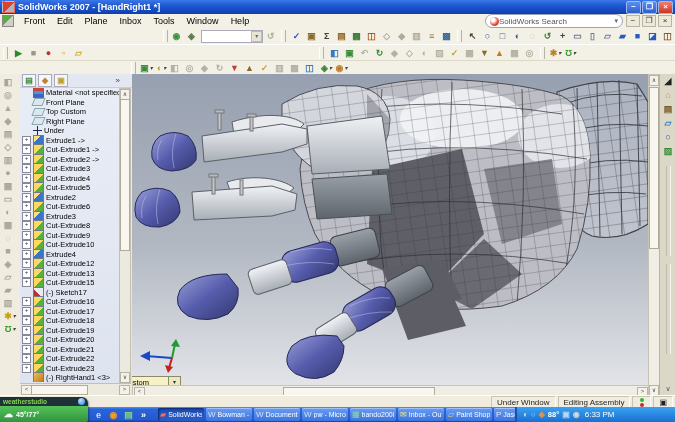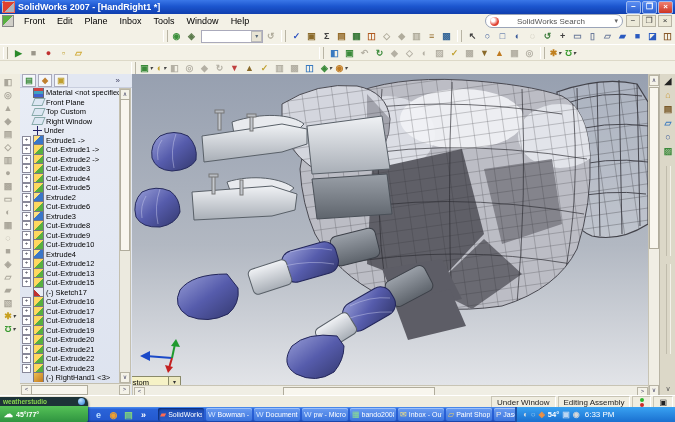--- a/index.html
+++ b/index.html
@@ -15,21 +15,21 @@
   .wbtn{width:13px;height:11px;font-size:8px;line-height:10px;text-align:center;color:#fff;
     background:linear-gradient(180deg,#5b8ef2,#2b5fd0);border:1px solid #9db9f0;border-radius:2px;}
   .wbtn.close{background:linear-gradient(180deg,#f08070,#cc3322);}
   
   .menubar{position:absolute;left:0;top:14px;width:675px;height:14px;background:#f3f1e6;
     border-bottom:1px solid #d8d4c4;display:flex;align-items:center;}
   .docicon{width:10px;height:10px;margin:0 4px 0 2px;
     background:linear-gradient(135deg,#58b040 50%,#d0cfc8 50%);border:1px solid #888;}
   .mitem{padding:0 6px;font-size:9px;}
   .searchbox{margin-left:auto;display:flex;align-items:center;height:12px;width:128px;
-    background:#fff;border:1px solid #9aa4b8;border-radius:7px;padding:0 4px;gap:18px;}
+    background:#fff;border:1px solid #9aa4b8;border-radius:7px;padding:0 4px;gap:0;}
   .searchbox .sico{width:9px;height:9px;border-radius:50%;
     background:radial-gradient(circle at 35% 35%,#fff 20%,#e04030 60%);}
   .searchbox .stext{color:#555;font-size:8px;flex:1;}
   .searchbox .sarrow{font-size:7px;color:#666;}
   .childbtns{display:flex;gap:2px;padding:0 3px;}
   .cbtn{width:12px;height:10px;font-size:8px;line-height:9px;text-align:center;
     background:#ece9d8;border:1px solid #b8b4a4;color:#333;}
   
   .tbar{position:absolute;left:0;width:675px;background:#f3f1e6;display:flex;align-items:center;}
   #tbar1{top:28px;height:16px;}
@@ -530,21 +530,21 @@
 
           <div class="trow">
             <span class="plus" style="visibility: hidden;">+</span>
             <span class="tico plane"></span>
             <span class="tlabel">Top Custom</span>
           </div>
 
           <div class="trow">
             <span class="plus" style="visibility: hidden;">+</span>
             <span class="tico plane"></span>
-            <span class="tlabel">Right Window</span>
+            <span class="tlabel">Right Plane</span>
           </div>
 
           <div class="trow">
             <span class="plus" style="visibility: hidden;">+</span>
             <span class="tico origin"></span>
             <span class="tlabel">Under</span>
           </div>
 
           <div class="trow">
             <span class="plus">+</span>
@@ -966,21 +966,21 @@
           <span class="tblabel">Jasc Paint S...</span>
         </div>
       </div>
     <div id="tray">
       <span style="display:flex;gap:3px;">
 
       <span class="trico"><b style="color: rgb(224, 224, 224);">◐</b></span>
           <span class="trico"><b style="color: rgb(158, 208, 248);">○</b></span>
           <span class="trico"><b style="color: rgb(240, 144, 64);">◈</b></span>
         </span>
-      <span id="traytemp">54°</span>
+      <span id="traytemp">88°</span>
       <span style="display:flex;gap:3px;">
 
       <span class="trico"><b style="color: rgb(188, 214, 242);">▣</b></span>
           <span class="trico"><b style="color: rgb(216, 216, 216);">◉</b></span>
         </span>
       <span id="traytime">6:33 PM</span>
     </div>
   </div>
 
 </div>

